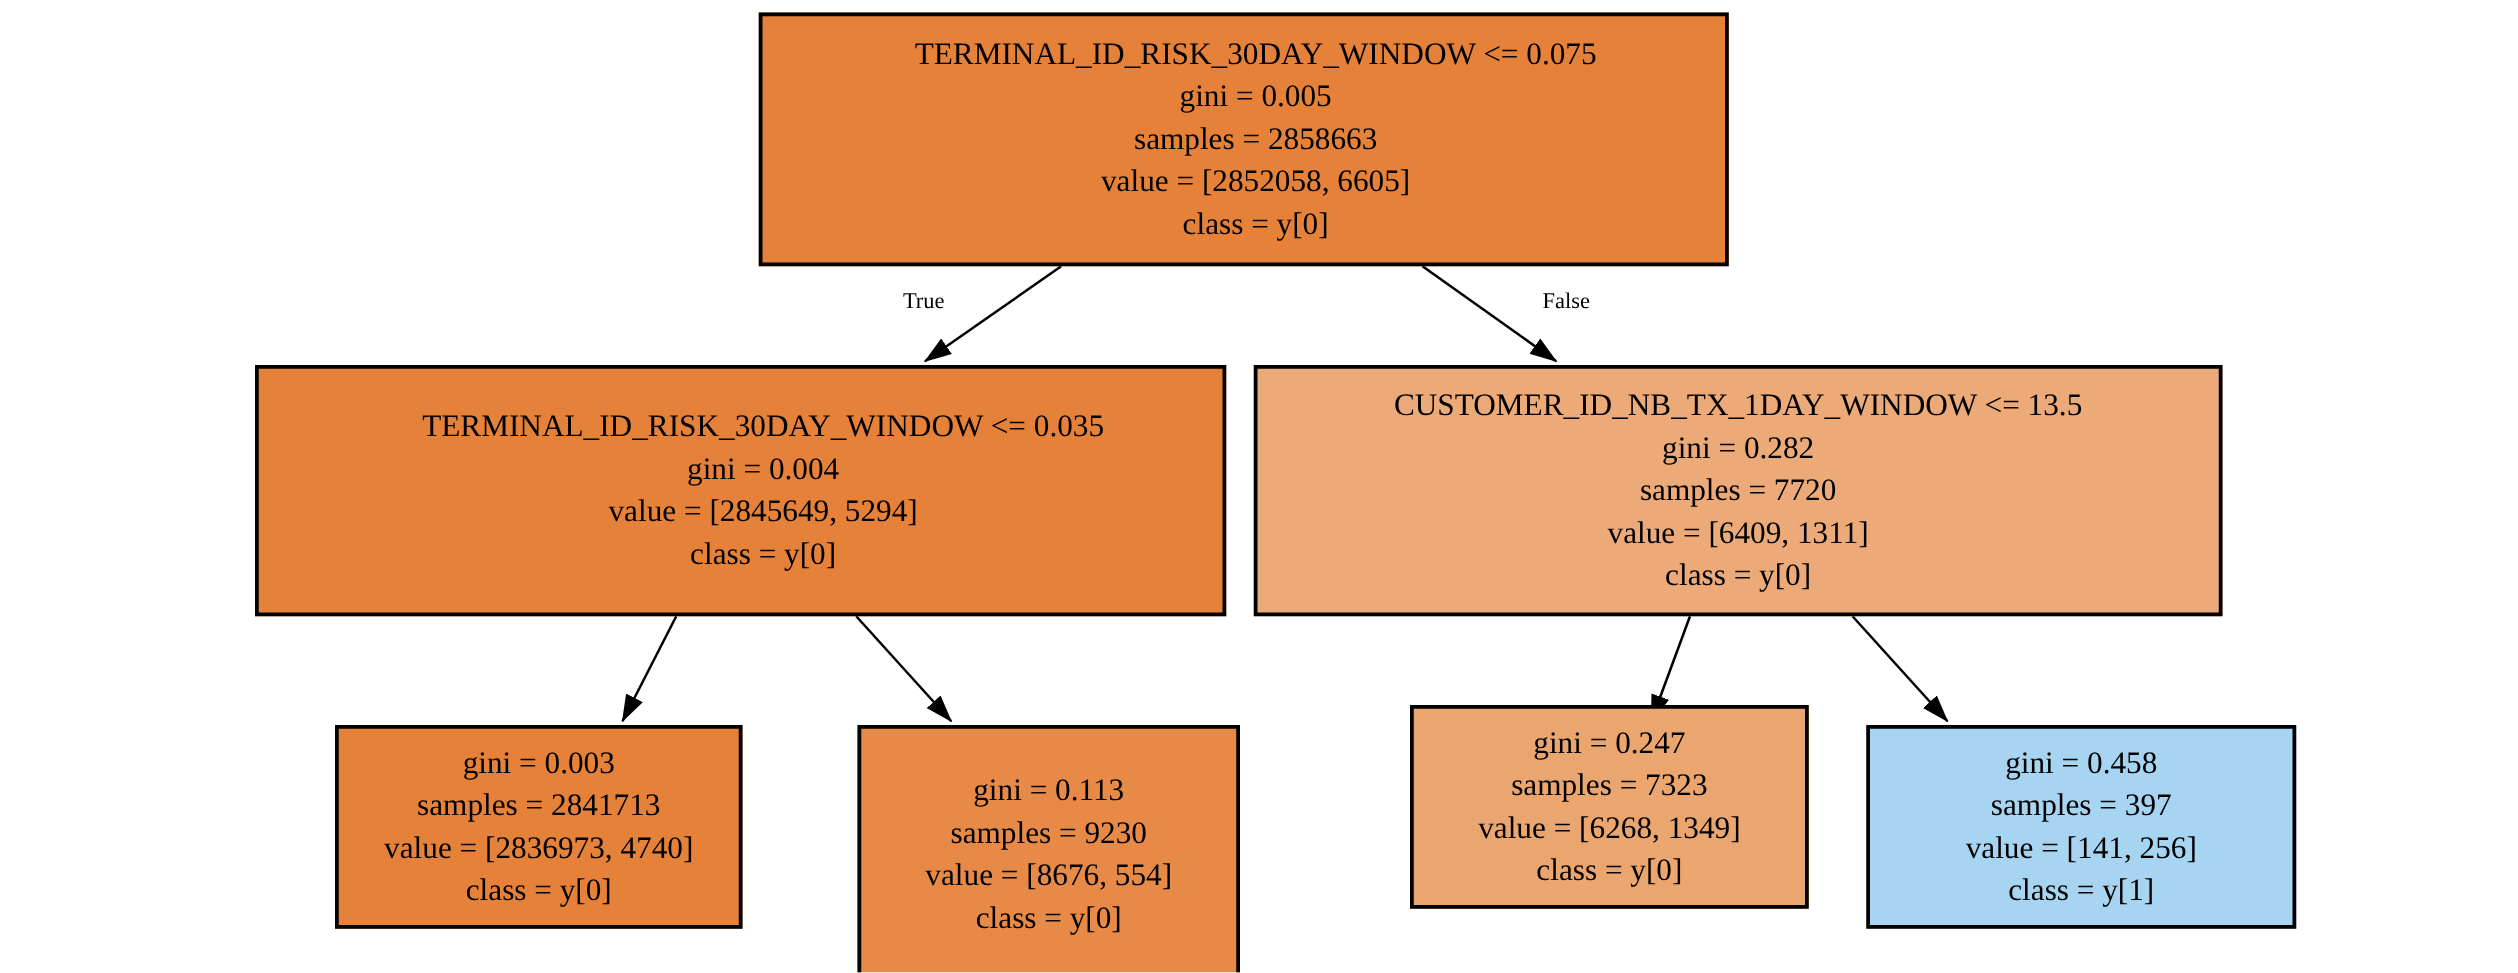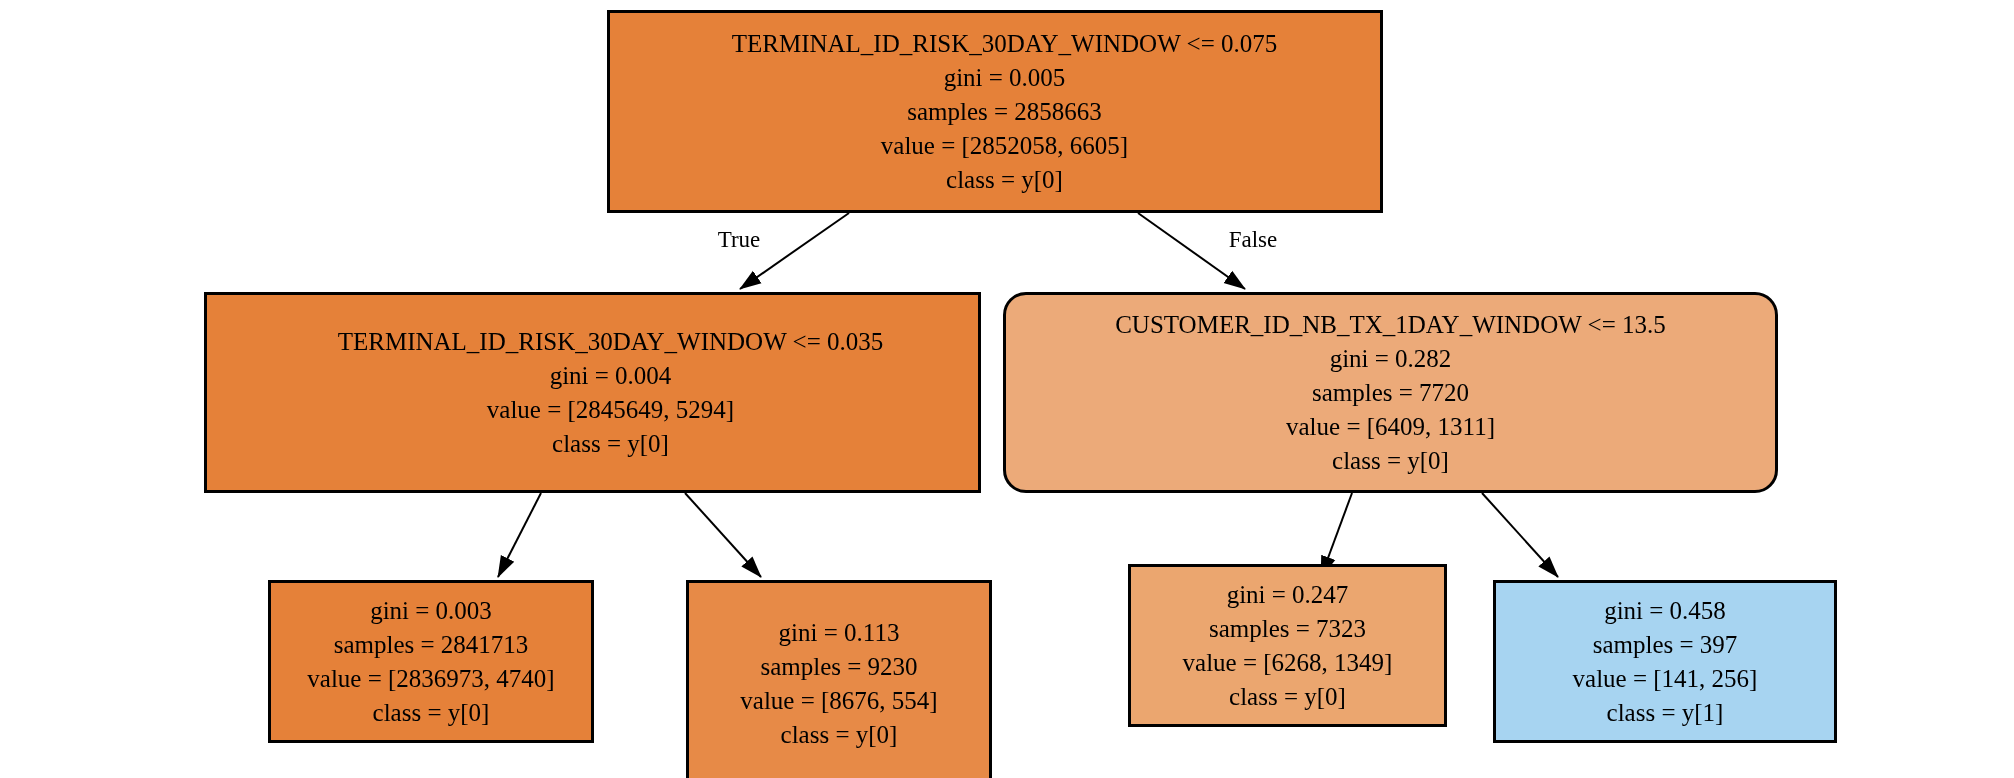--- a/index.html
+++ b/index.html
@@ -29,21 +29,21 @@
   .node-left        {left:204px; top:292px; width:777px; height:201px;padding-left:36px;}
   .node-right       {left:1003px;top:292px; width:775px; height:201px;}
   .node-leaf-ll     {left:268px; top:580px; width:326px; height:163px;}
   .node-leaf-lr     {left:686px; top:580px; width:306px; height:207px;}
   .node-leaf-rl     {left:1128px;top:564px; width:319px; height:163px;}
   .node-leaf-rr     {left:1493px;top:580px; width:344px; height:163px;}
   .edge-label{
     position:absolute;
     width:160px;
     text-align:center;
-    font-size:23px;
+    font-size:18px;
     line-height:30px;
   }
   .edge-label-true {left:659px; top:225px;}
   .edge-label-false{left:1173px;top:225px;}
 </style>
 </head>
 <body>
 
 <div class="canvas">
 
@@ -72,21 +72,21 @@
     <div>class = y[0]</div>
   </div>
 
   <div class="node node-left" style="background-color: rgb(229, 129, 57);">
     <div>TERMINAL_ID_RISK_30DAY_WINDOW &lt;= 0.035</div>
     <div>gini = 0.004</div>
     <div>value = [2845649, 5294]</div>
     <div>class = y[0]</div>
   </div>
 
-  <div class="node node-right" style="background-color: rgb(236, 170, 121); border-radius: 23px;">
+  <div class="node node-right" style="background-color: rgb(236, 170, 121);">
     <div>CUSTOMER_ID_NB_TX_1DAY_WINDOW &lt;= 13.5</div>
     <div>gini = 0.282</div>
     <div>samples = 7720</div>
     <div>value = [6409, 1311]</div>
     <div>class = y[0]</div>
   </div>
 
   <div class="node node-leaf-ll" style="background-color: rgb(229, 129, 57);">
     <div>gini = 0.003</div>
     <div>samples = 2841713</div>

